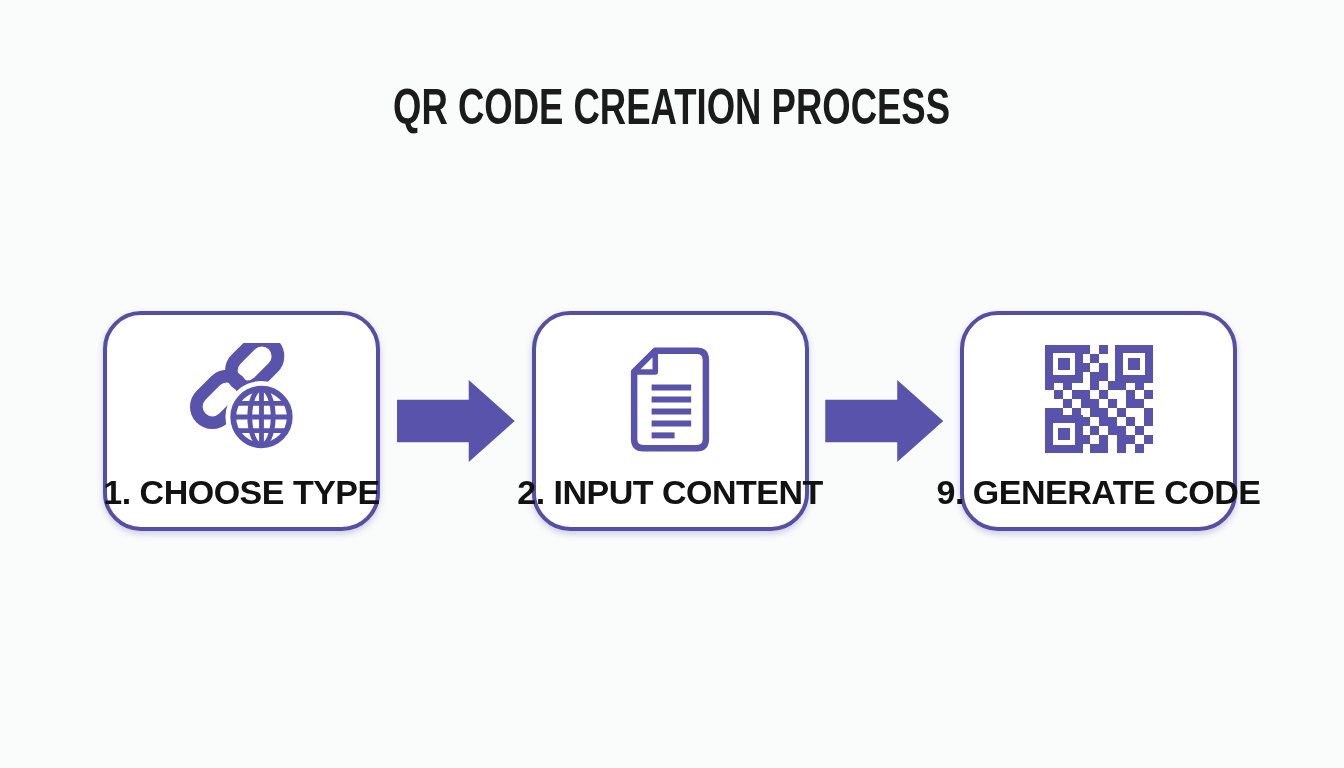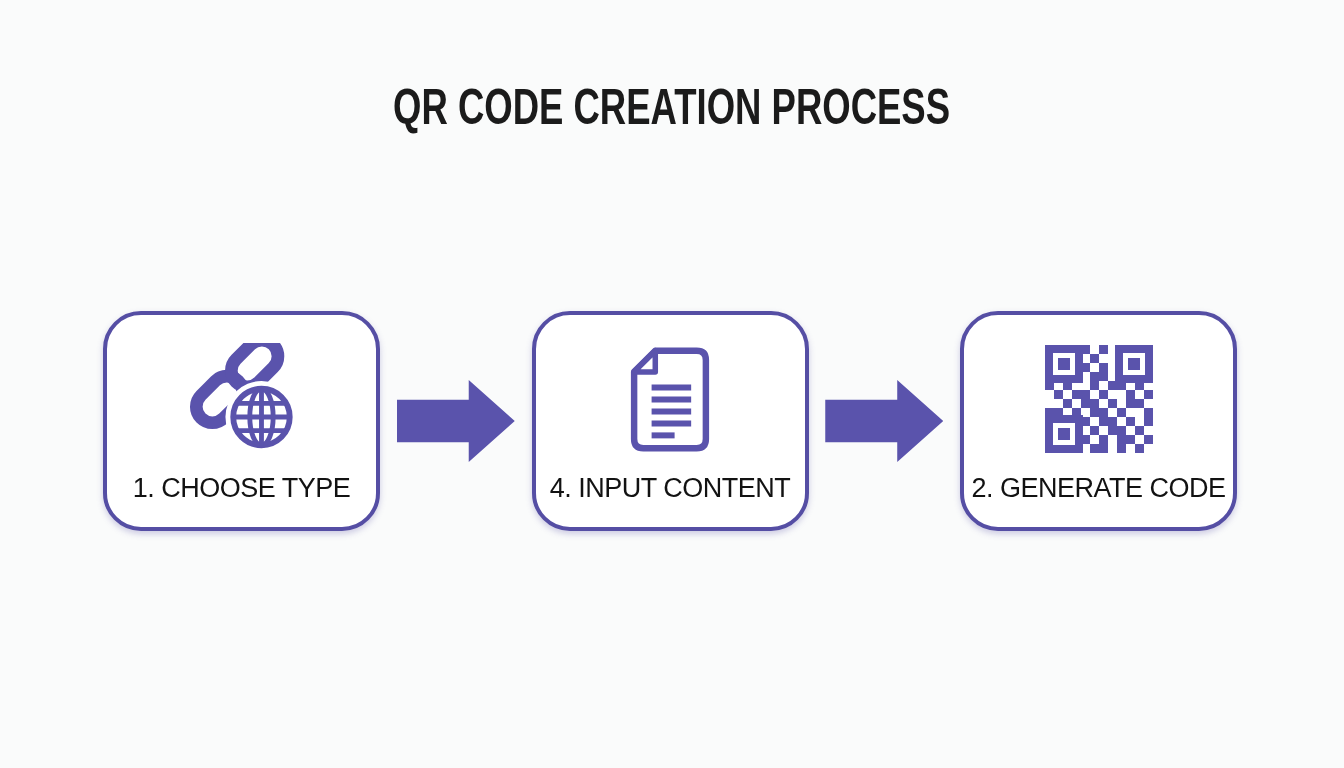--- a/index.html
+++ b/index.html
@@ -60,22 +60,22 @@
   }
   .icon-area{
     height:120px;
     display:flex;
     align-items:center;
     justify-content:center;
     color:var(--accent);
   }
   .step-label{
     margin-top:14px;
-    font-size:27px;
-    font-weight:400;
+    font-size:34px;
+    font-weight:700;
     letter-spacing:-0.5px;
     color:var(--label);
     white-space:nowrap;
   }
 
   
   .arrow{
     flex:none;
     width:118px;height:82px;
     background:var(--accent);
@@ -144,21 +144,21 @@
           <path d="M34 5 V28 H11 Z" fill="#fff" stroke="currentColor" stroke-width="6" stroke-linejoin="round"></path>
           <g stroke="currentColor" stroke-width="6.5">
             <line x1="30" y1="45" x2="73" y2="45"></line>
             <line x1="30" y1="58" x2="73" y2="58"></line>
             <line x1="30" y1="71" x2="73" y2="71"></line>
             <line x1="30" y1="84" x2="73" y2="84"></line>
             <line x1="30" y1="97" x2="55" y2="97"></line>
           </g>
         </svg>
       </div>
-      <div class="step-label">4. INPUT CONTENT</div>
+      <div class="step-label">2. INPUT CONTENT</div>
     </div>
 
     <div class="arrow"></div>
 
     <div class="step-box">
       <div class="icon-area">
         <div class="qr">
           <div class="qr-finder qr-tl">
               <div class="qr-dot"></div>
             </div>
@@ -215,17 +215,17 @@
               <div class="qr-m" style="left: 72px; top: 90px;"></div>
               <div class="qr-m" style="left: 81px; top: 90px;"></div>
               <div class="qr-m" style="left: 99px; top: 90px;"></div>
               <div class="qr-m" style="left: 45px; top: 99px;"></div>
               <div class="qr-m" style="left: 54px; top: 99px;"></div>
               <div class="qr-m" style="left: 72px; top: 99px;"></div>
               <div class="qr-m" style="left: 90px; top: 99px;"></div>
             </div>
         </div>
       </div>
-      <div class="step-label">2. GENERATE CODE</div>
+      <div class="step-label">9. GENERATE CODE</div>
     </div>
 
   </div>
 </div>
 
 </body></html>

